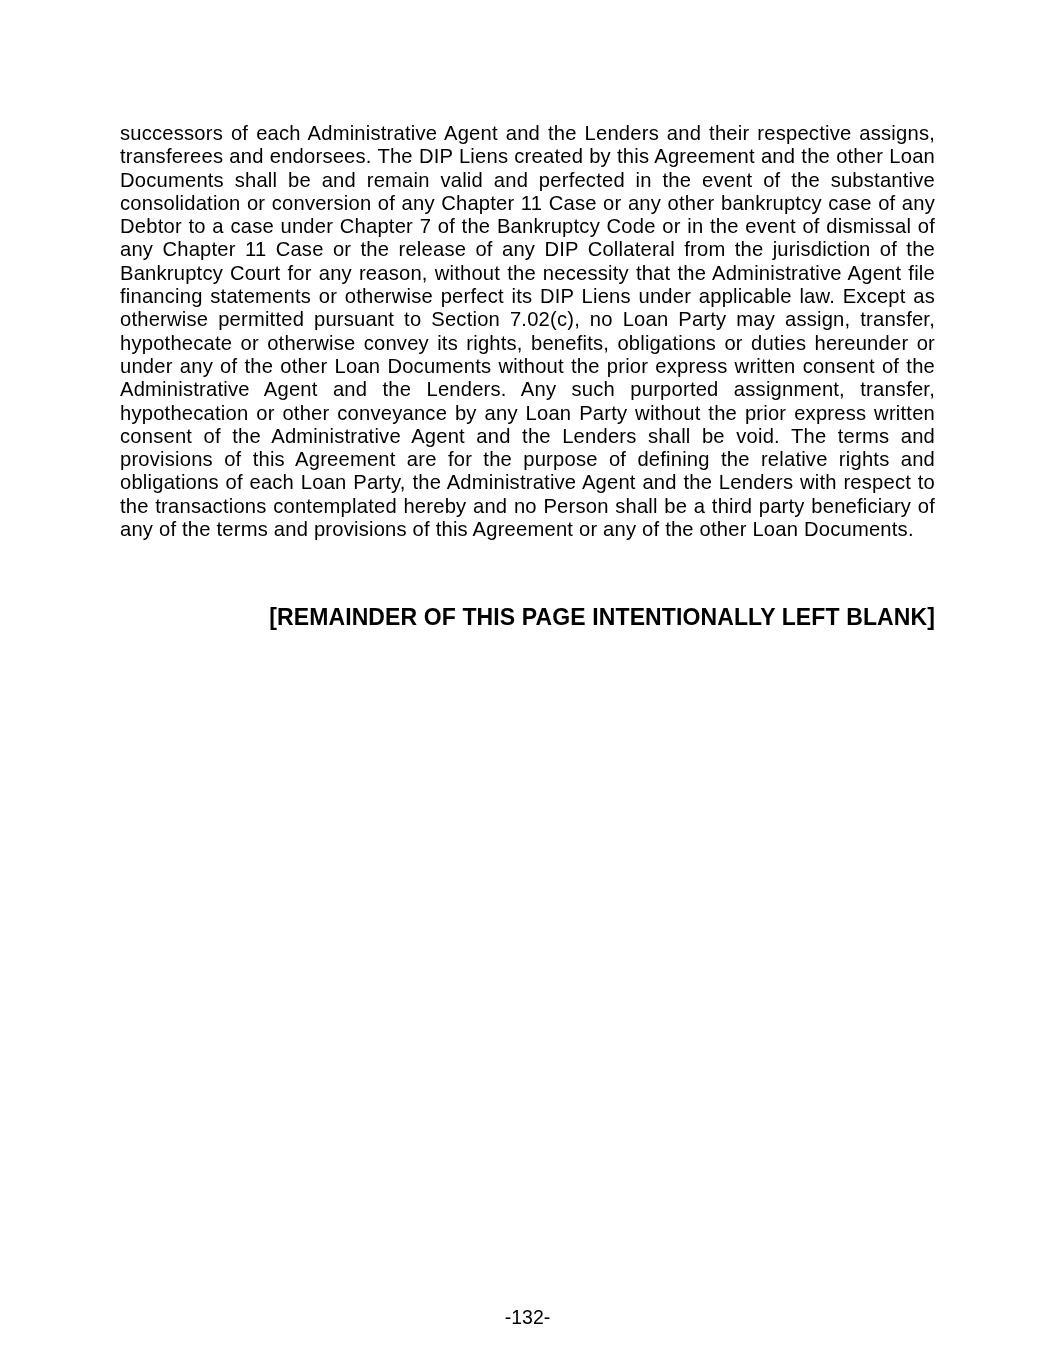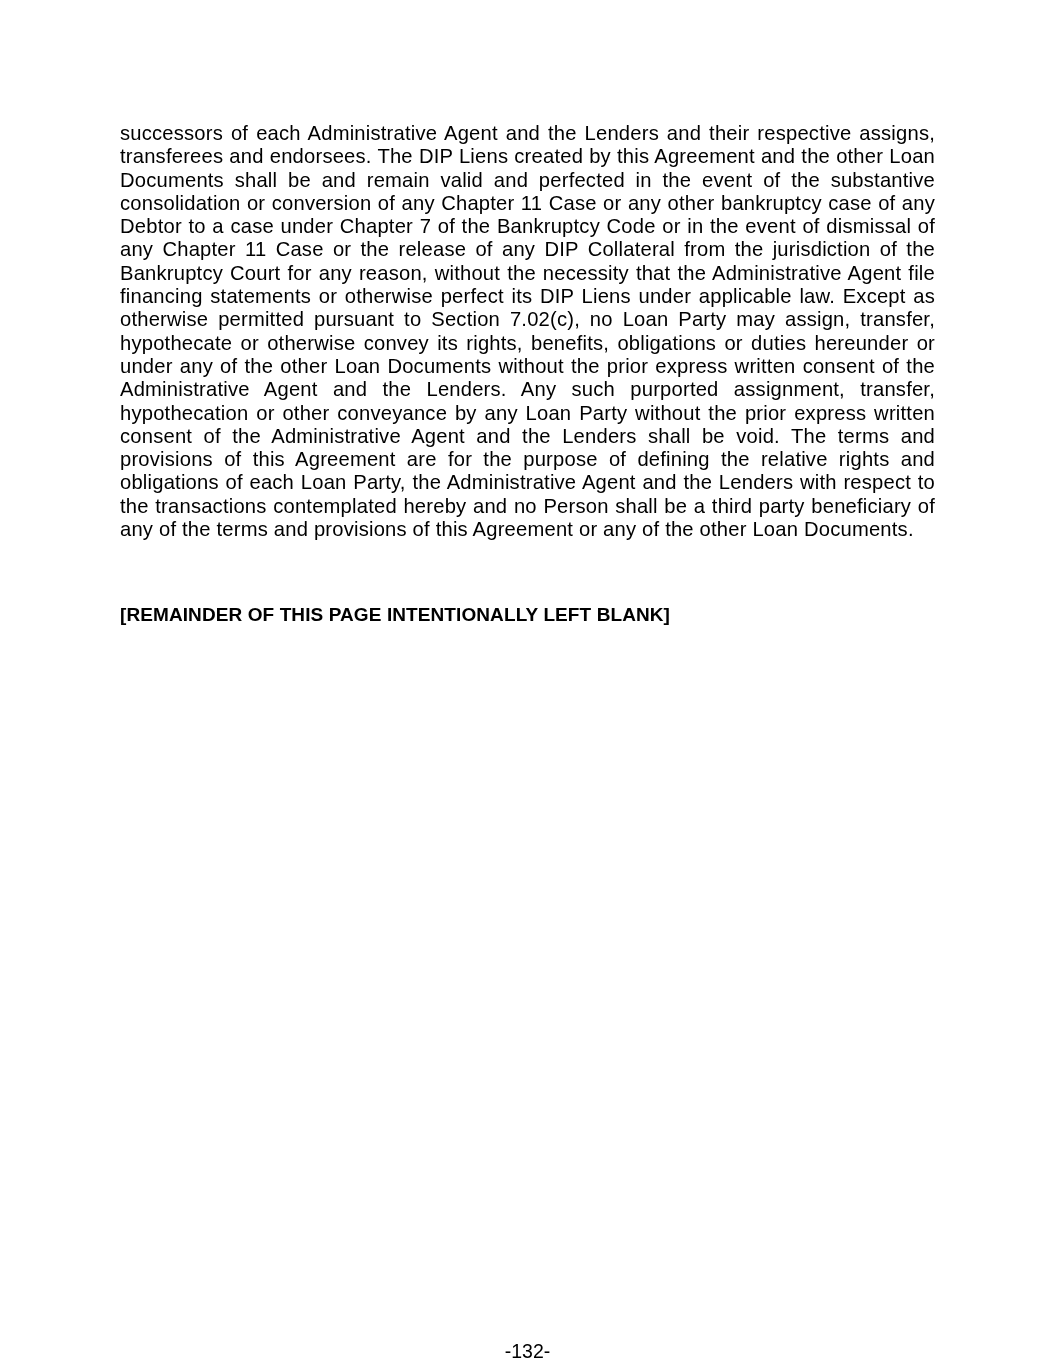--- a/index.html
+++ b/index.html
@@ -26,30 +26,30 @@
   .body-paragraph {
     font-size: 20.2px;
     line-height: 23.3px;
     text-align: justify;
     text-justify: inter-word;
     margin: 0;
     letter-spacing: 0.01em;
   }
   .notice {
     margin-top: 63px;
-    text-align: left;
+    text-align: right;
     font-weight: bold;
-    font-size: 19px;
+    font-size: 23px;
     letter-spacing: 0.005em;
   }
   .page-number {
     position: absolute;
     left: 0;
     right: 0;
-    top: 1340px;
+    top: 1306px;
     text-align: center;
     font-size: 19.5px;
   }
 </style>
 </head>
 <body>
 
 <div class="page">
   <div class="content">
     <p class="body-paragraph">successors of each Administrative Agent and the Lenders and their respective assigns, transferees and endorsees.  The DIP Liens created by this Agreement and the other Loan Documents shall be and remain valid and perfected in the event of the substantive consolidation or conversion of any Chapter 11 Case or any other bankruptcy case of any Debtor to a case under Chapter 7 of the Bankruptcy Code or in the event of dismissal of any Chapter 11 Case or the release of any DIP Collateral from the jurisdiction of the Bankruptcy Court for any reason, without the necessity that the Administrative Agent file financing statements or otherwise perfect its DIP Liens under applicable law. Except as otherwise permitted pursuant to Section 7.02(c), no Loan Party may assign, transfer, hypothecate or otherwise convey its rights, benefits, obligations or duties hereunder or under any of the other Loan Documents without the prior express written consent of the Administrative Agent and the Lenders.   Any such purported assignment, transfer, hypothecation or other conveyance by any Loan Party without the prior express written consent of the Administrative Agent and the Lenders shall be void.   The terms and provisions of this Agreement are for the purpose of defining the relative rights and obligations of each Loan Party, the Administrative Agent and the Lenders with respect to the transactions contemplated hereby and no Person shall be a third party beneficiary of any of the terms and provisions of this Agreement or any of the other Loan Documents.</p>

